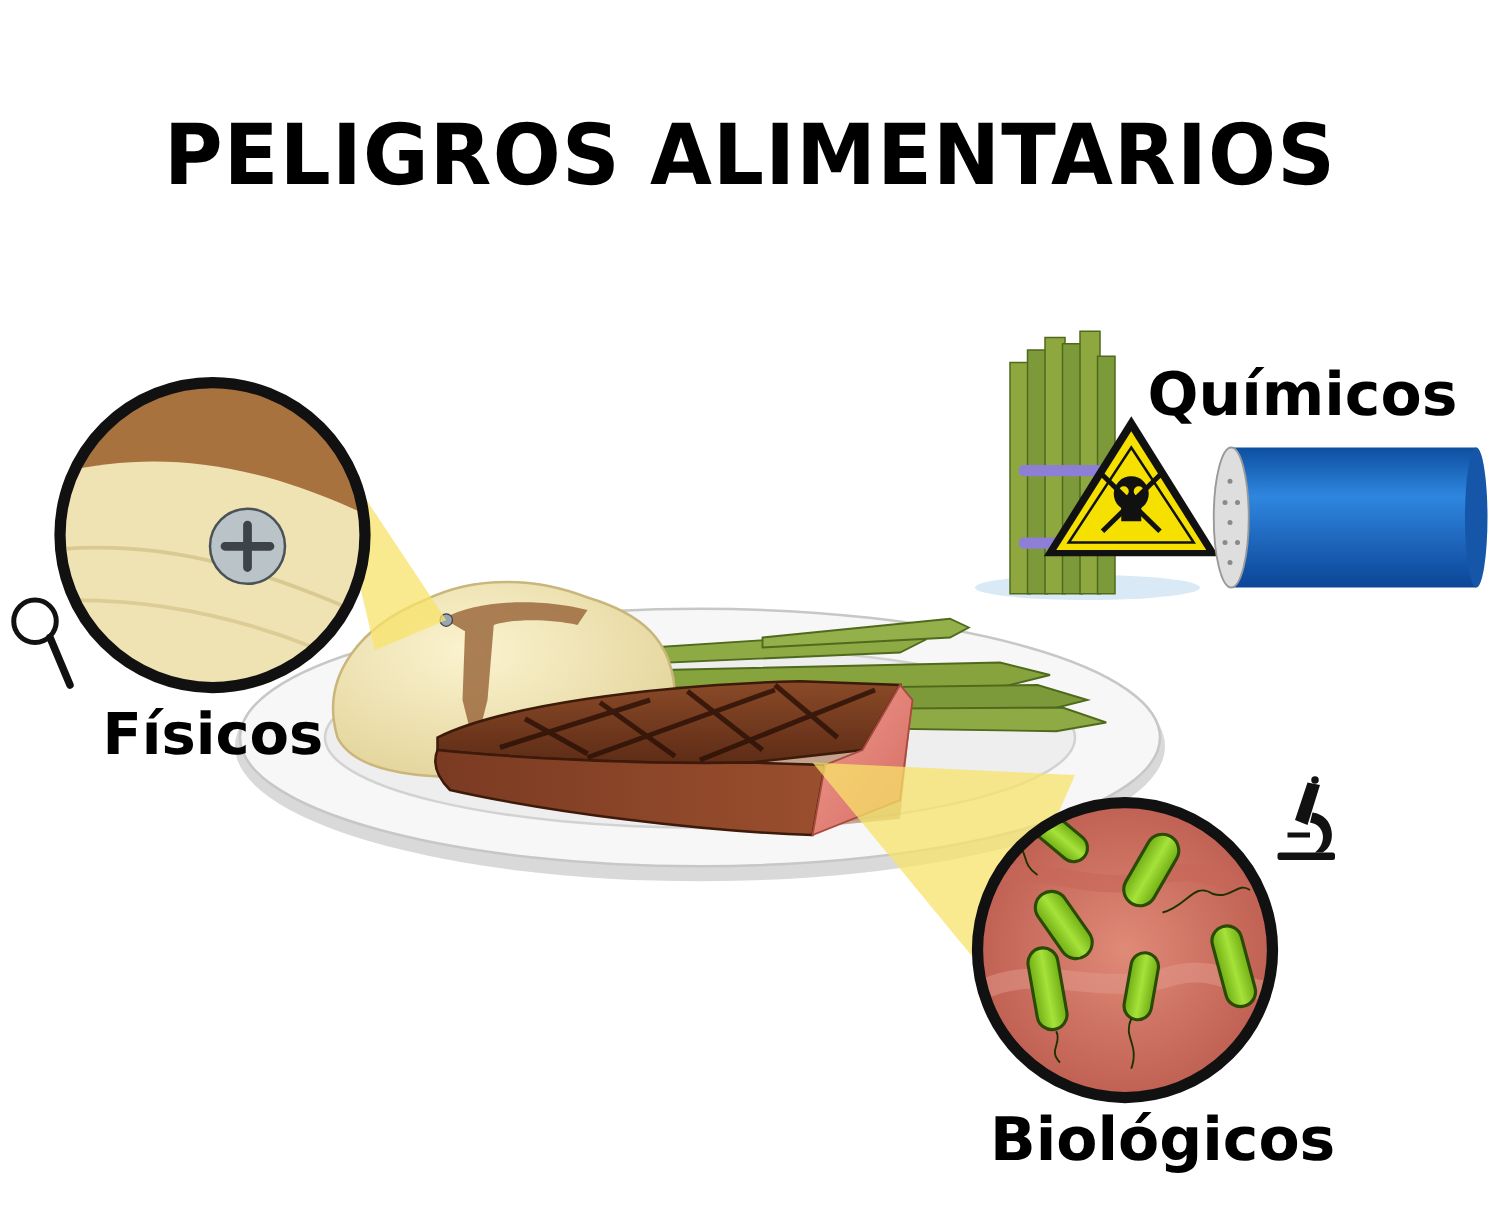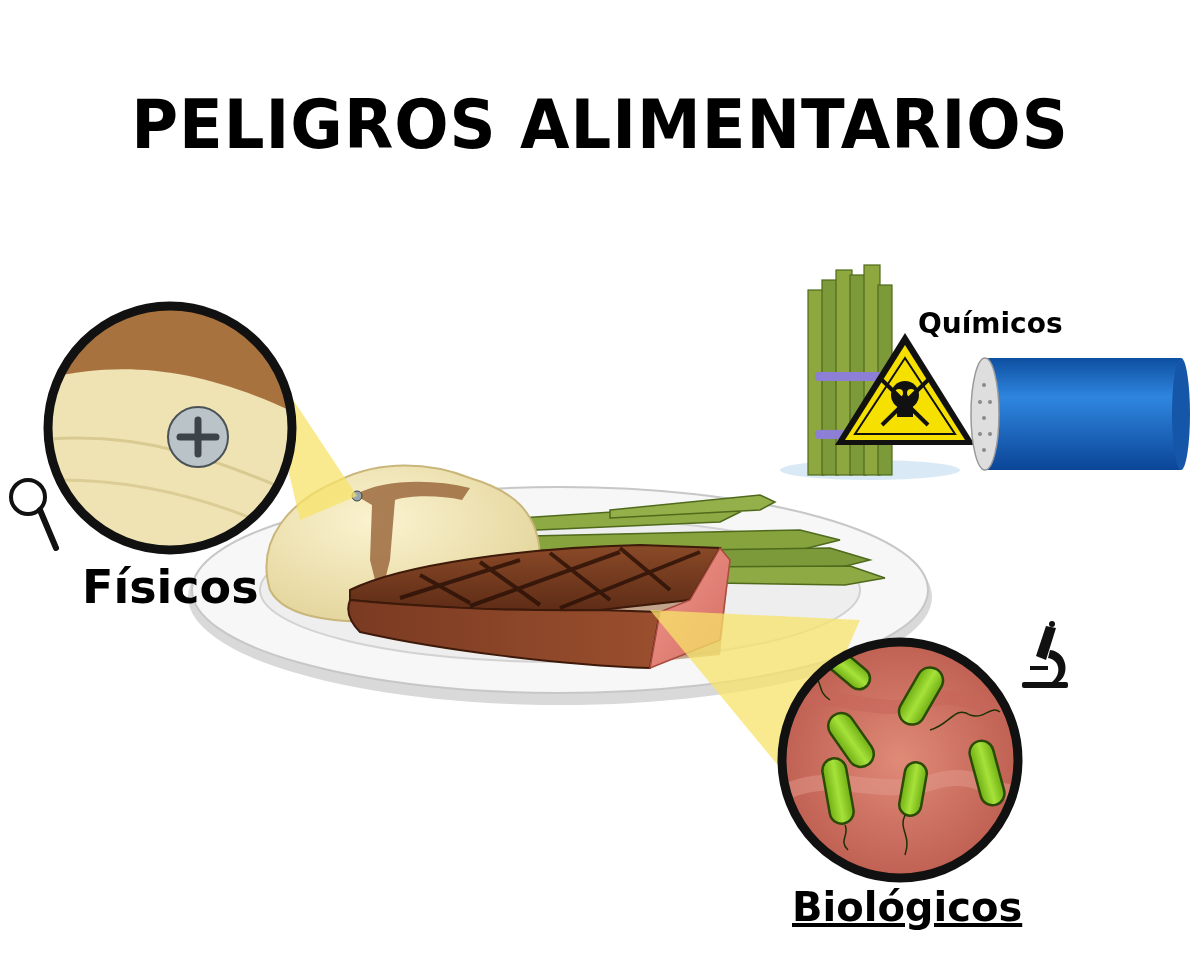--- a/index.html
+++ b/index.html
@@ -1,21 +1,21 @@
 <!DOCTYPE html>
 <html><head>
 <meta charset="utf-8">
 <style>
   html,body{margin:0;padding:0;background:#ffffff;}
   body{width:1200px;height:980px;position:relative;overflow:hidden;font-family:"DejaVu Sans","Liberation Sans",sans-serif;}
   .title{position:absolute;left:0;top:88px;width:1200px;text-align:center;font-family:"DejaVu Sans","Liberation Sans",sans-serif;font-weight:bold;font-size:64px;letter-spacing:1px;color:#000;transform:scaleY(1.05);}
   .label{position:absolute;font-family:"DejaVu Sans","Liberation Sans",sans-serif;font-weight:bold;color:#000;}
   .lbl-fisicos{left:82px;top:560px;font-size:46px;}
-  .lbl-quimicos{left:918px;top:288px;font-size:28px;margin-top:19px;}
-  .lbl-bio{left:792px;top:884px;font-size:40px;text-decoration:underline;}
+  .lbl-quimicos{left:918px;top:288px;font-size:48px;}
+  .lbl-bio{left:792px;top:884px;font-size:48px;}
   svg.scene{position:absolute;left:0;top:0;}
 </style>
 </head>
 <body>
 
 <div class="title">PELIGROS ALIMENTARIOS</div>
 
 <svg class="scene" width="1200" height="980" viewBox="0 0 1200 980">
   <defs>
     <radialGradient id="potato" cx="40%" cy="35%" r="70%">

